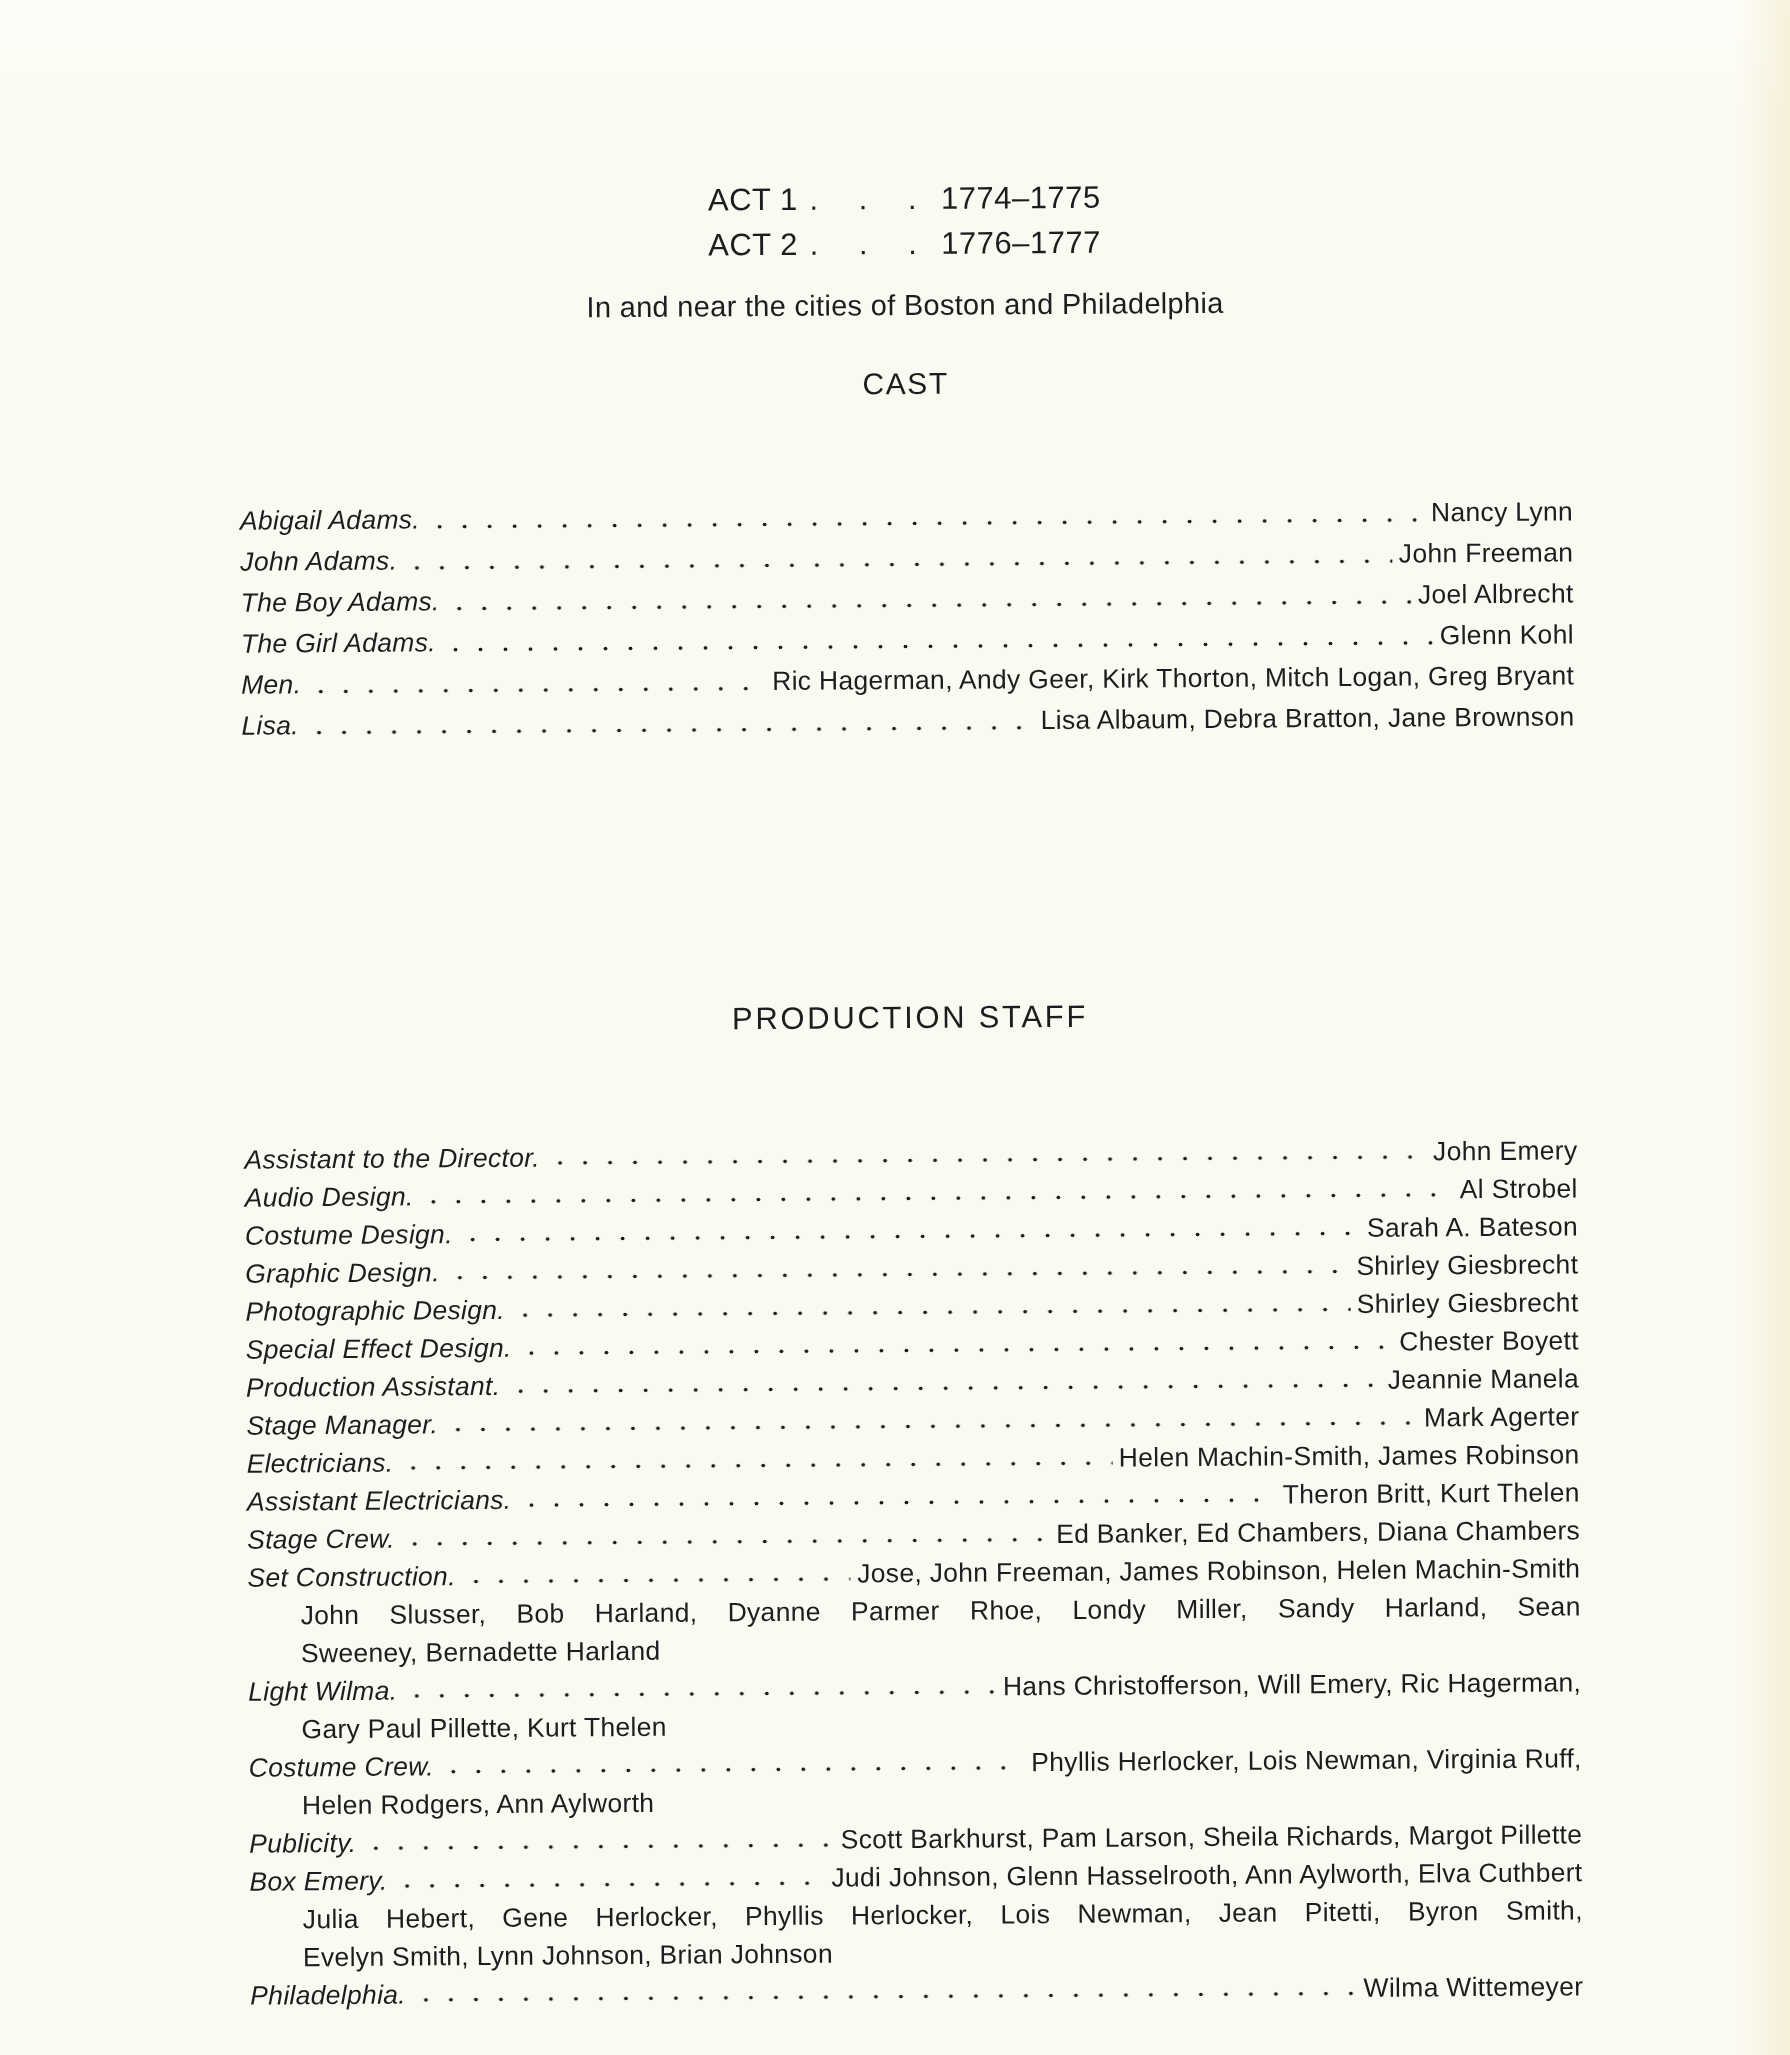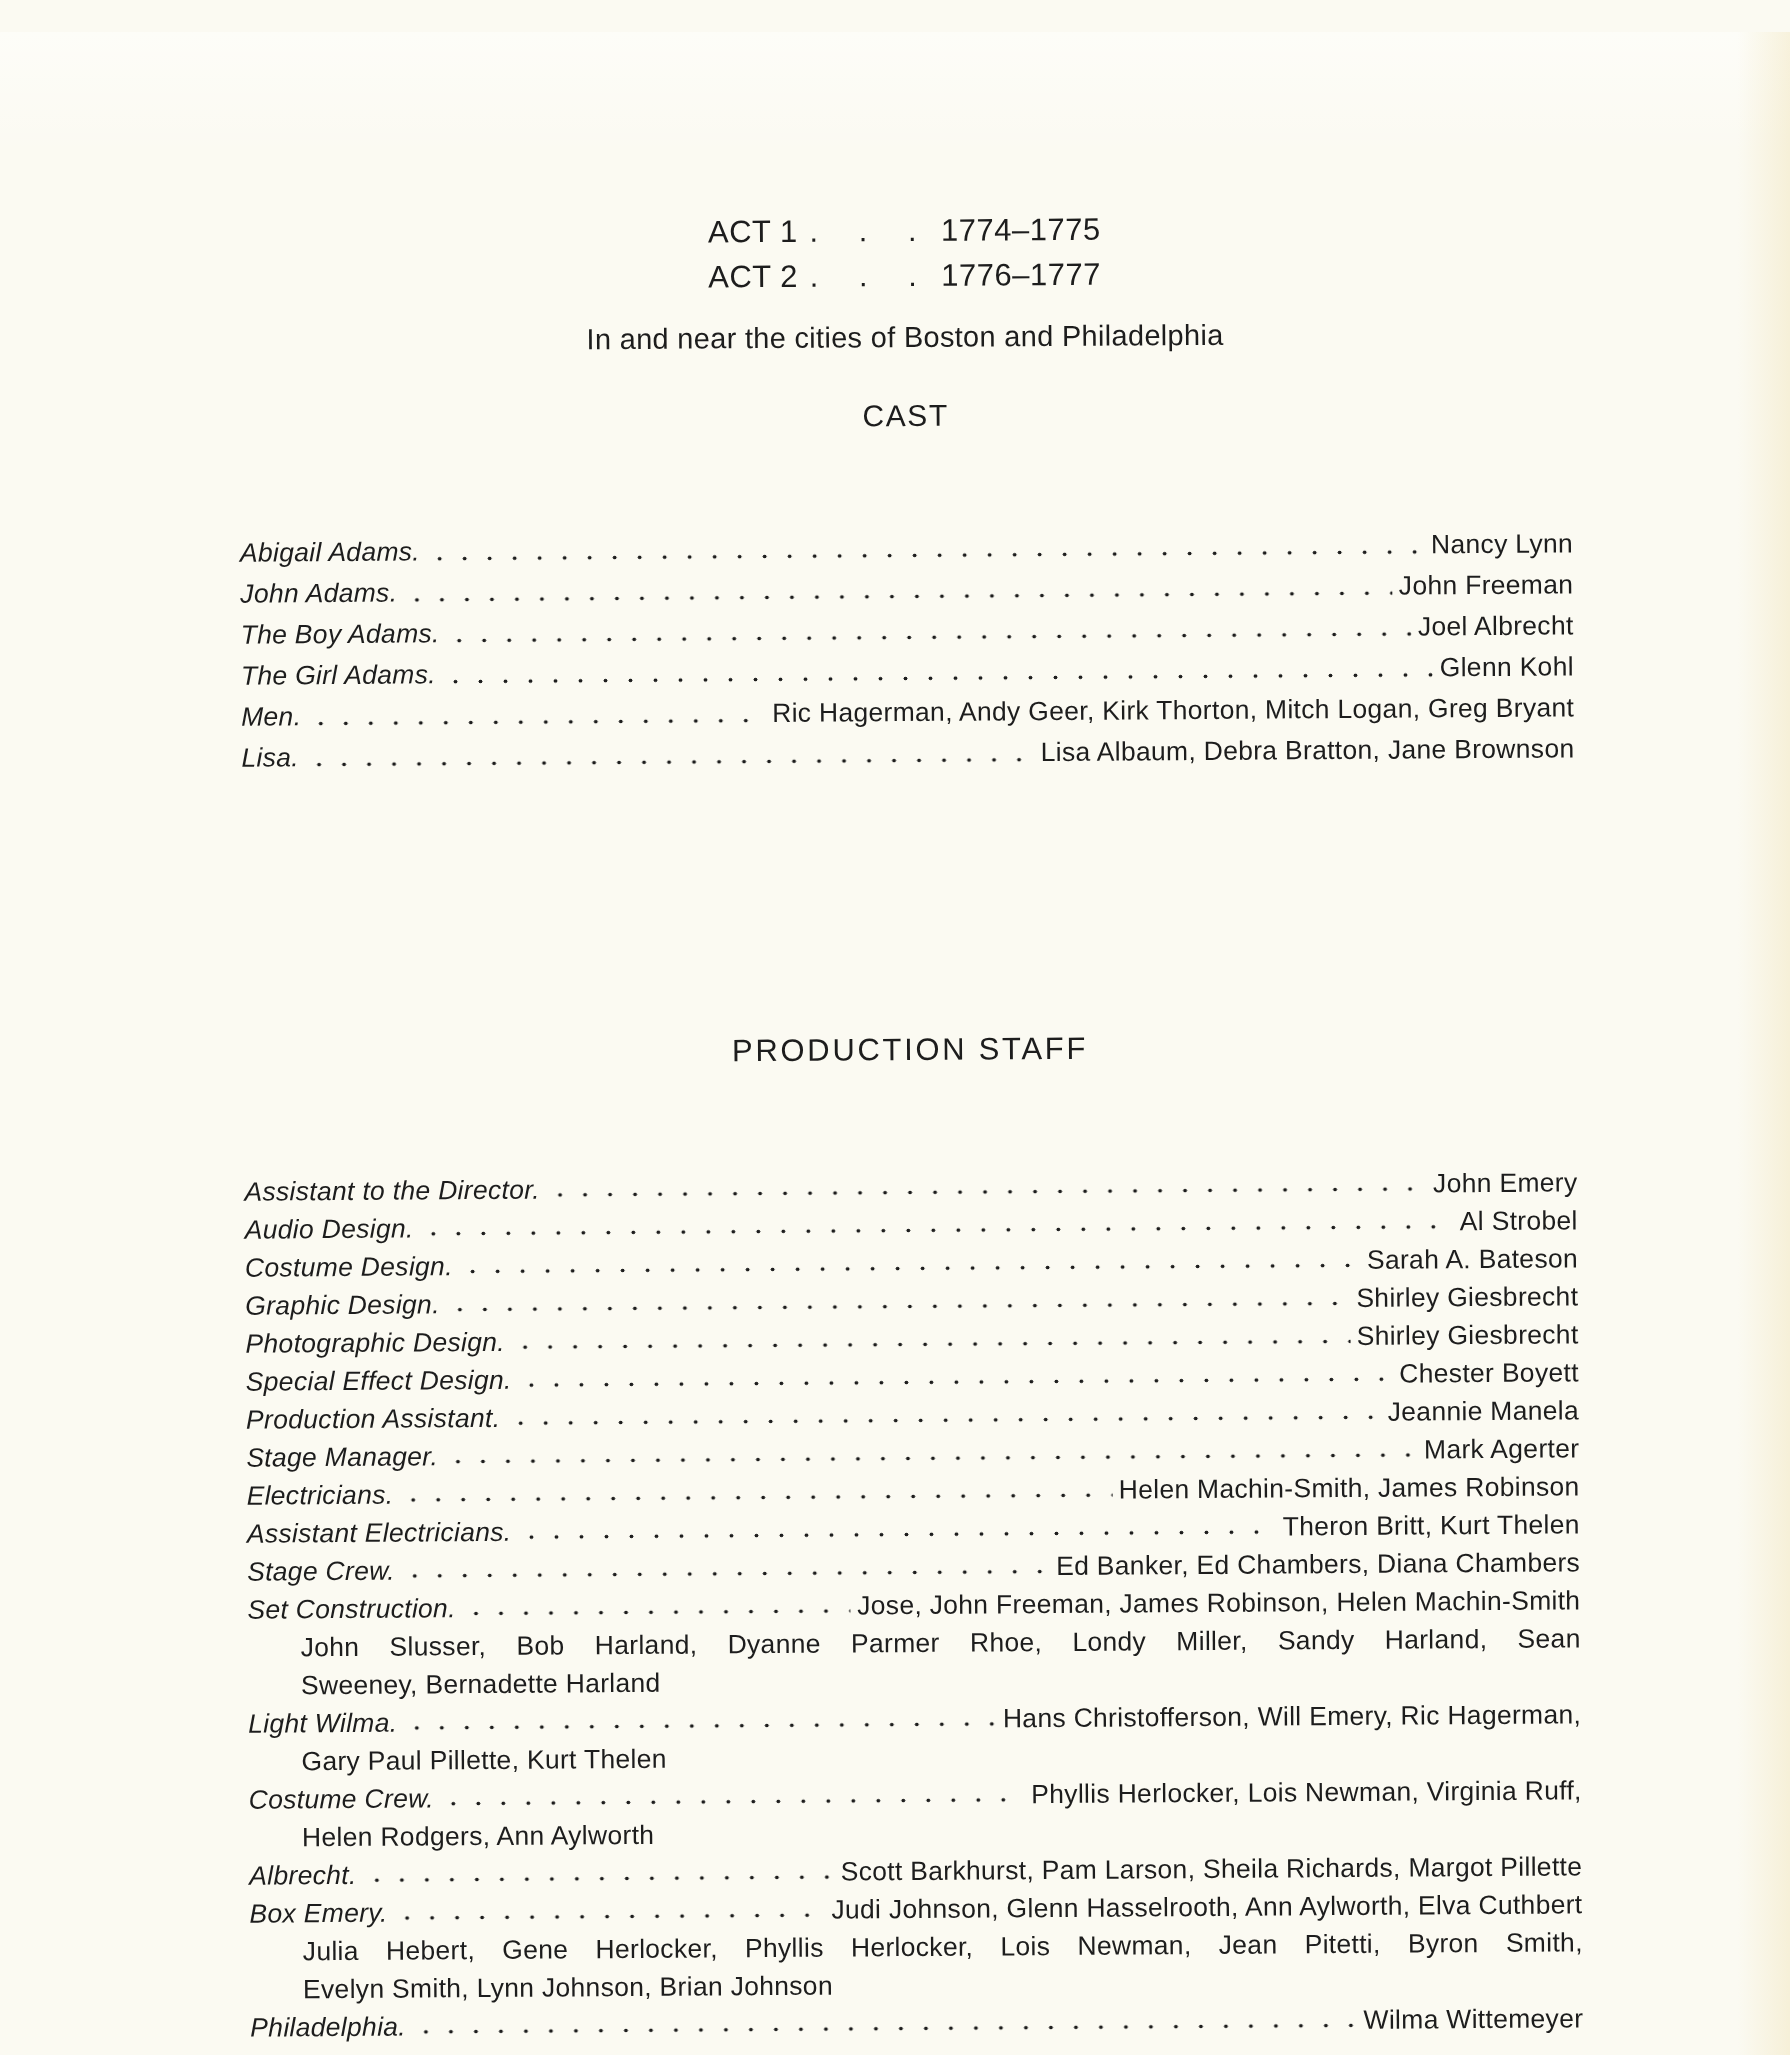--- a/index.html
+++ b/index.html
@@ -15,21 +15,20 @@
     overflow: hidden;
     position: relative;
   }
   .page {
     position: absolute;
     inset: 0;
     background:
       linear-gradient(90deg, rgba(244,233,196,0.0) 97%, rgba(236,220,166,0.35) 100%),
       linear-gradient(180deg, rgba(255,255,252,0.6) 0%, rgba(0,0,0,0) 6%),
       #fbfaf2;
-    margin-top: 32px;
   }
   .content {
     position: absolute;
     left: 242px;
     top: 0;
     width: 1333px;
     box-sizing: border-box;
     padding-top: 176px;
     transform: rotate(-0.4deg);
     transform-origin: 50% 40%;
@@ -242,21 +241,21 @@
           <span class="names">Hans Christofferson, Will Emery, Ric Hagerman,</span>
         </div>
         <div class="cont">Gary Paul Pillette, Kurt Thelen</div>
         <div class="list-row">
           <span class="role">Costume Crew.</span>
           <span class="leader"></span>
           <span class="names">Phyllis Herlocker, Lois Newman, Virginia Ruff,</span>
         </div>
         <div class="cont">Helen Rodgers, Ann Aylworth</div>
         <div class="list-row">
-          <span class="role">Albrecht.</span>
+          <span class="role">Publicity.</span>
           <span class="leader"></span>
           <span class="names">Scott Barkhurst, Pam Larson, Sheila Richards, Margot Pillette</span>
         </div>
         <div class="list-row">
           <span class="role">Box Emery.</span>
           <span class="leader"></span>
           <span class="names">Judi Johnson, Glenn Hasselrooth, Ann Aylworth, Elva Cuthbert</span>
         </div>
         <div class="cont justify">Julia Hebert, Gene Herlocker, Phyllis Herlocker, Lois Newman, Jean Pitetti, Byron Smith,</div>
         <div class="cont">Evelyn Smith, Lynn Johnson, Brian Johnson</div>

